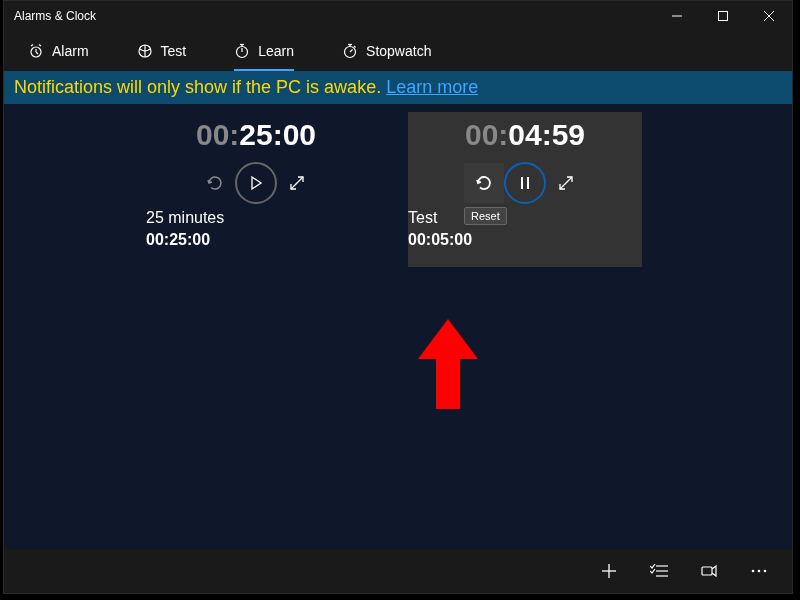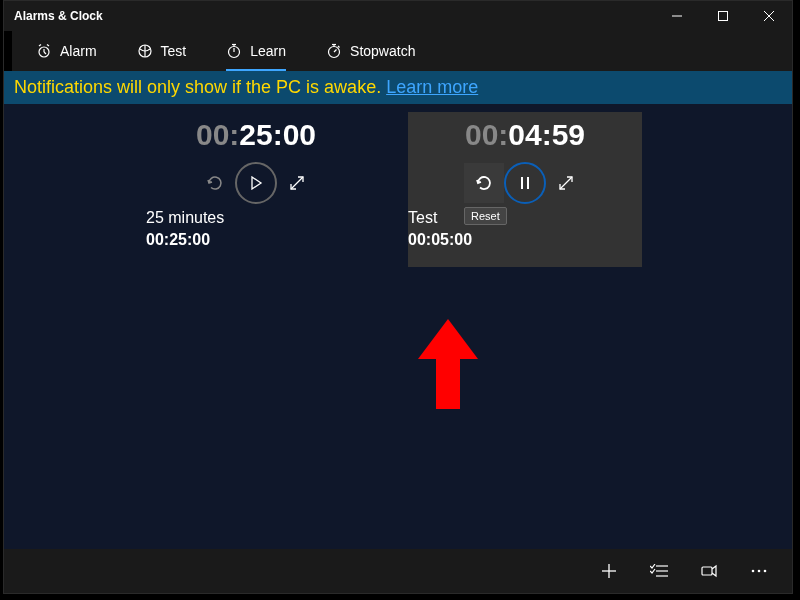--- a/index.html
+++ b/index.html
@@ -1,23 +1,23 @@
 <!DOCTYPE html>
 <html><head>
 <meta charset="utf-8">
 <style>
   * { margin:0; padding:0; box-sizing:border-box; font-family:"Segoe UI",Arial,sans-serif; user-select:none; }
   body { background:#000; width:800px; height:600px; overflow:hidden; position:relative; }
   .window { width:790px; height:594px; background:#000; position:absolute; left:3px; top:0; border:1px solid #2a2a2a; display:flex; flex-direction:column; }
   .titlebar { height:30px; background:#1a1a1a; display:flex; align-items:center; color:#fff; font-size:12px; position:relative; }
-  .titlebar .title { padding-left:10px; font-weight:700; }
+  .titlebar .title { padding-left:10px; font-weight:400; }
   .win-controls { position:absolute; right:0; top:0; display:flex; height:30px; }
   .win-btn { width:46px; height:30px; display:flex; align-items:center; justify-content:center; color:#fff; }
   .win-btn svg { stroke:#fff; fill:none; }
-  .tabbar { height:40px; background:#1a1a1a; display:flex; align-items:center; padding-left:8px; gap:8px;margin-left:8px; }
+  .tabbar { height:40px; background:#1a1a1a; display:flex; align-items:center; padding-left:8px; gap:16px; }
   .tab { display:flex; align-items:center; gap:8px; padding:0 16px; height:40px; color:#fff; font-size:14px; position:relative; }
   .tab.active::after { content:""; position:absolute; bottom:0; left:16px; right:16px; height:2px; background:#3ea6ff; }
   .tab .ticon { display:flex; }
   .notif { background:#0c4a6e; color:#ffd800; font-size:18px; padding:6px 10px; }
   .notif a { color:#3ea6ff; text-decoration:underline; }
   .content { flex:1; position:relative; background:#0f172a; }
   .timer-card { position:absolute; width:220px; }
   .timer-left { left:142px; top:8px; }
   .timer-right { left:404px; top:8px; width:234px; height:155px; background:#333; }
   .timedisp { text-align:center; padding-top:6px; font-size:30px; font-weight:700; color:#fff; letter-spacing:0; }

